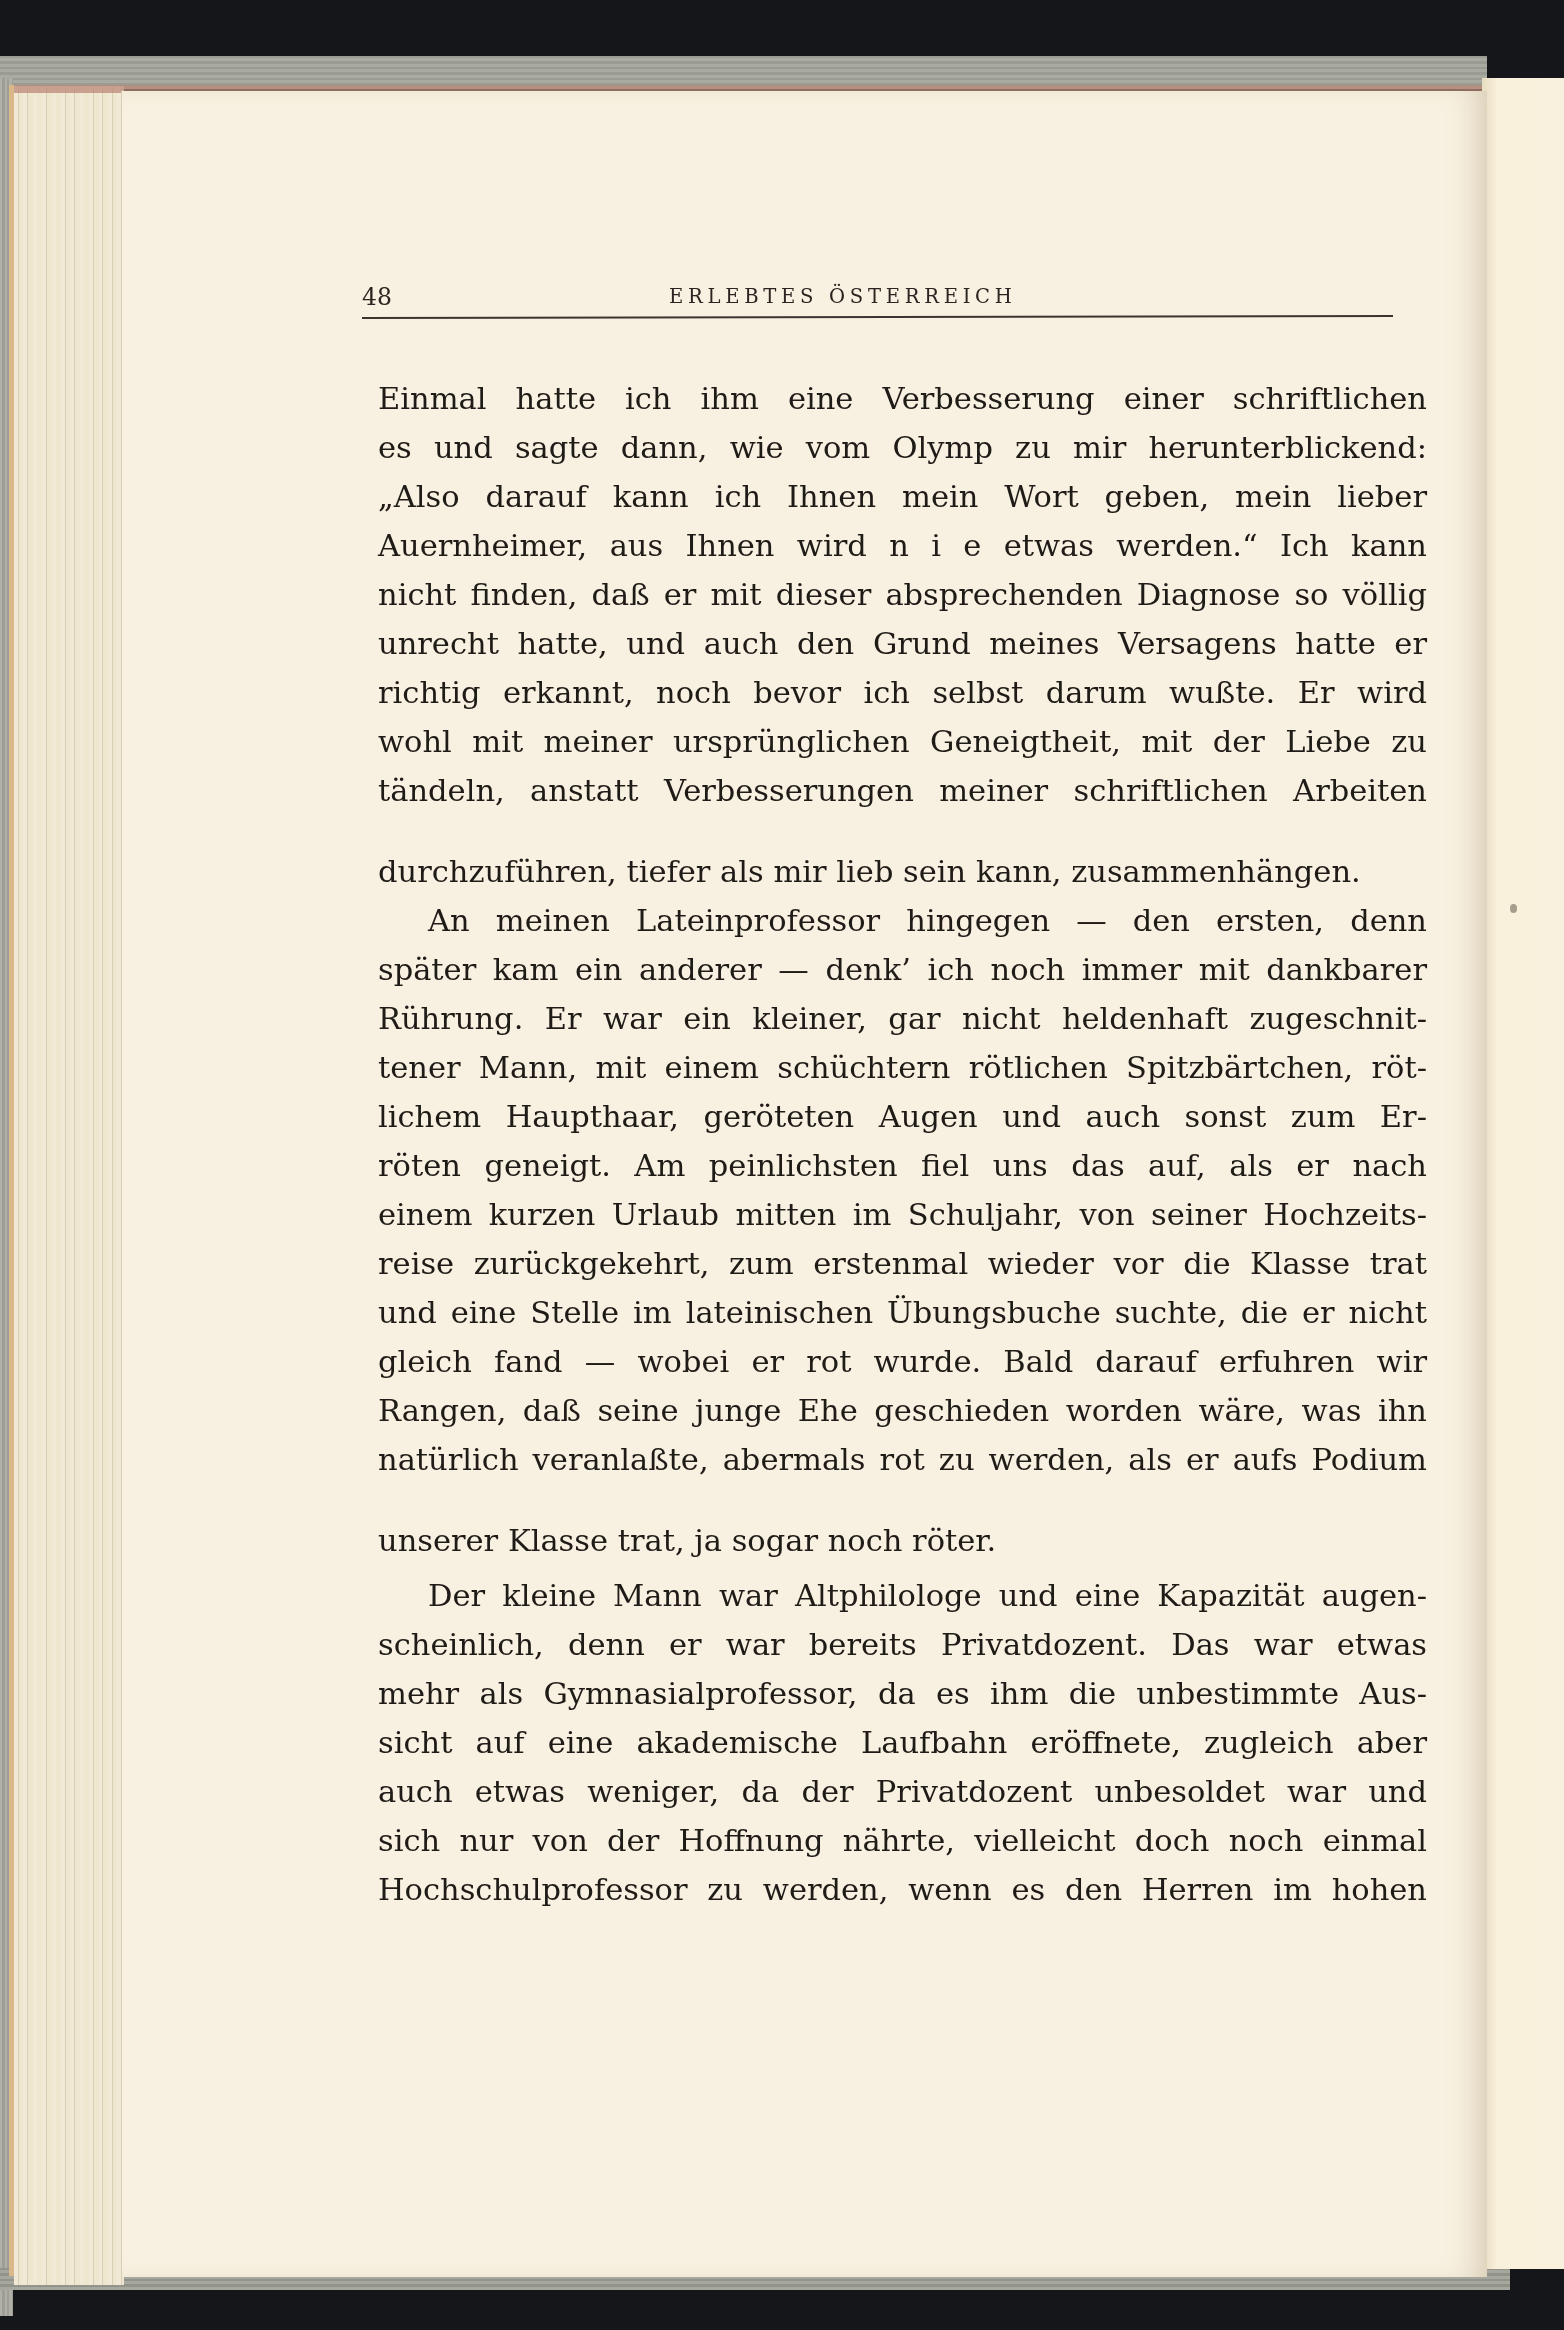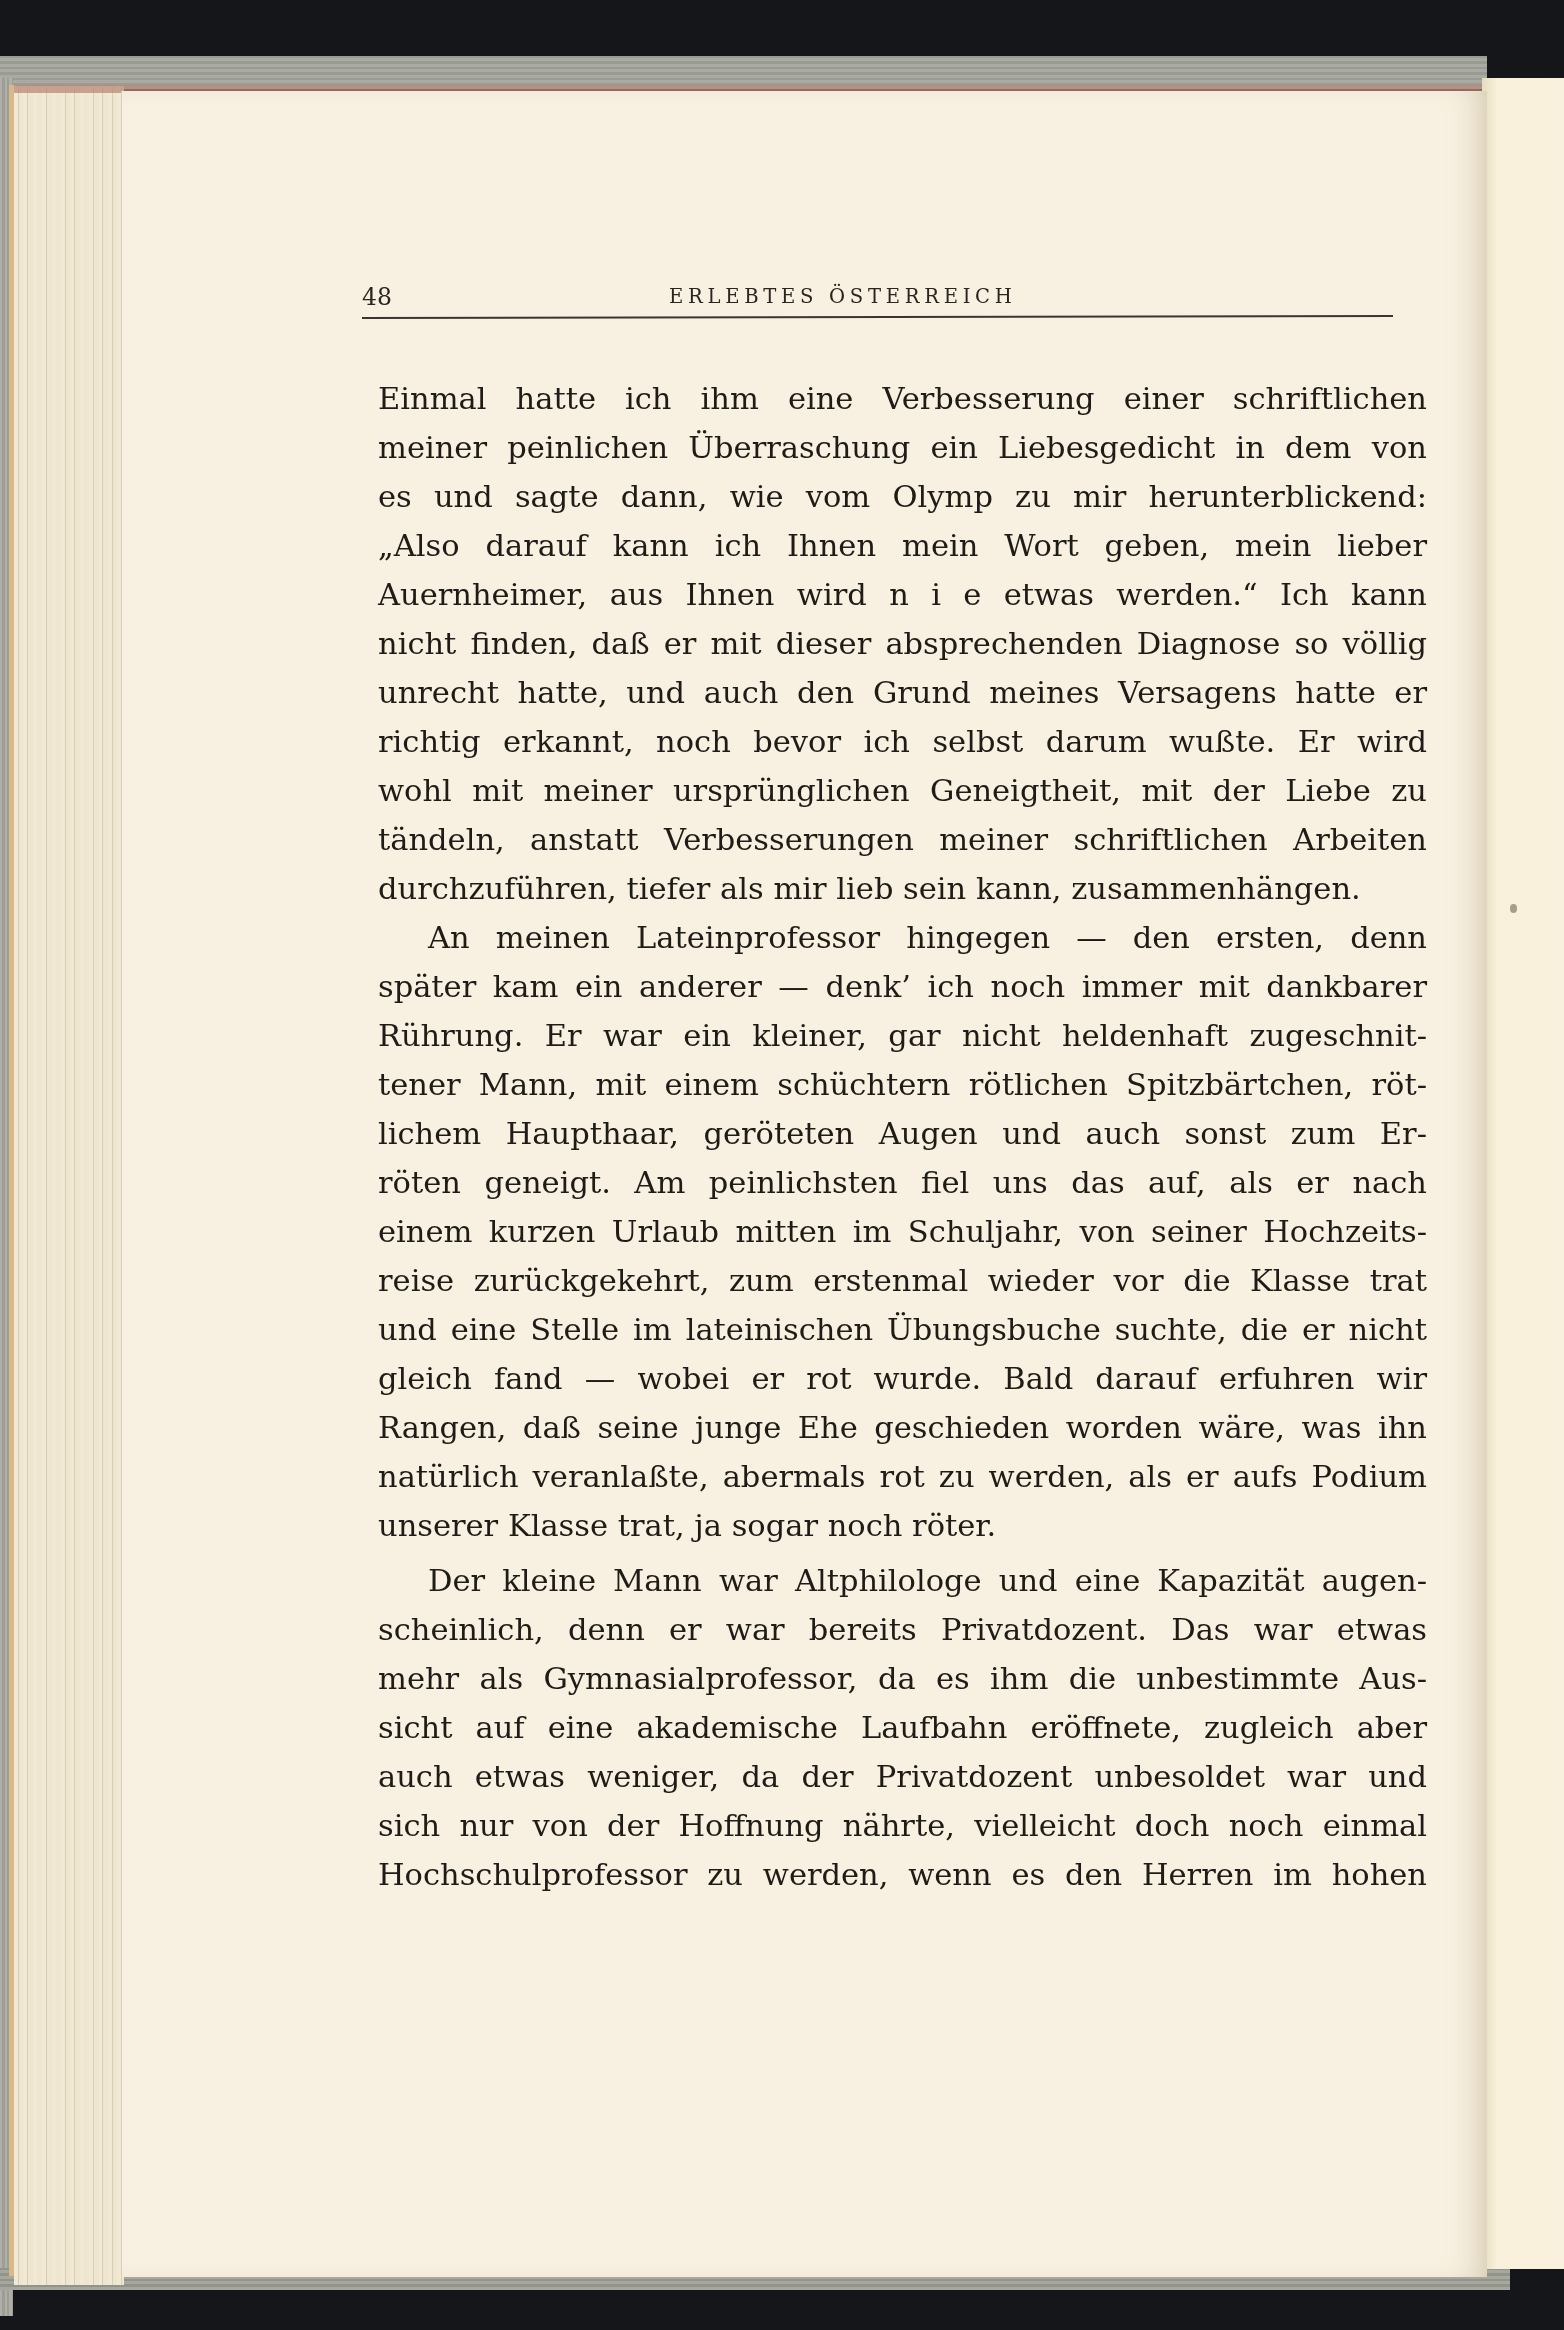--- a/index.html
+++ b/index.html
@@ -56,21 +56,21 @@
     background: #3a3530; transform: rotate(-0.12deg);
   }
   .body-text {
     position: absolute; left: 378px; top: 374px; width: 1049px;
     color: #1f1b17; font-size: 30.5px; line-height: 49px;
   }
   .line {
     display: block; white-space: nowrap; text-align: justify; text-align-last: justify;
     height: 49px; overflow: visible;
   }
-  .line.last { text-align-last: left; }
+  .line.last { text-align-last: left; margin-top: 32px; }
   .line.indent { padding-left: 50px; }
   .gap { height: 6.3px; }
   .spot {
     position: absolute; left: 1510px; top: 904px; width: 7px; height: 8.6px;
     border-radius: 50%; background: #8a8070; opacity: .75;
   }
 </style>
 </head>
 <body>
 
@@ -87,21 +87,20 @@
 
 <div class="header">
   <span class="page-number">48</span>
   <span class="running-title">ERLEBTES ÖSTERREICH</span>
 </div>
 <div class="header-rule"></div>
 
 <div class="body-text">
   <div>
     <span class="line">Einmal hatte ich ihm eine Verbesserung einer schriftlichen</span>
-    <span class="line">meiner peinlichen Überraschung ein Liebesgedicht in dem von</span>
     <span class="line">es und sagte dann, wie vom Olymp zu mir herunterblickend:</span>
     <span class="line">„Also darauf kann ich Ihnen mein Wort geben, mein lieber</span>
     <span class="line">Auernheimer, aus Ihnen wird n i e etwas werden.“ Ich kann</span>
     <span class="line">nicht finden, daß er mit dieser absprechenden Diagnose so völlig</span>
     <span class="line">unrecht hatte, und auch den Grund meines Versagens hatte er</span>
     <span class="line">richtig erkannt, noch bevor ich selbst darum wußte. Er wird</span>
     <span class="line">wohl mit meiner ursprünglichen Geneigtheit, mit der Liebe zu</span>
     <span class="line">tändeln, anstatt Verbesserungen meiner schriftlichen Arbeiten</span>
     <span class="line last">durchzuführen, tiefer als mir lieb sein kann, zusammenhängen.</span>
   </div>

